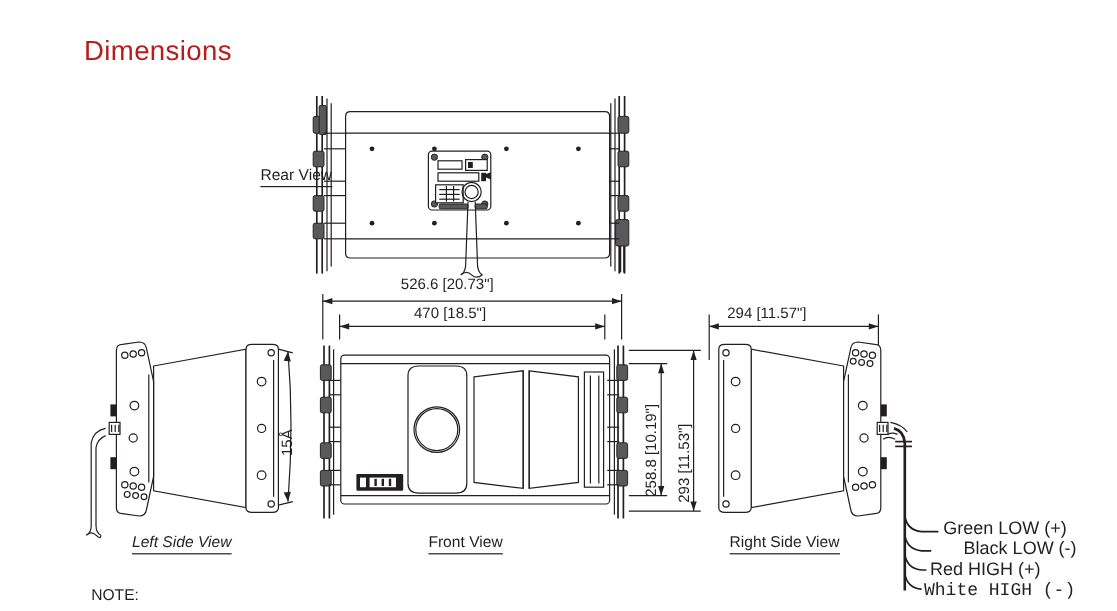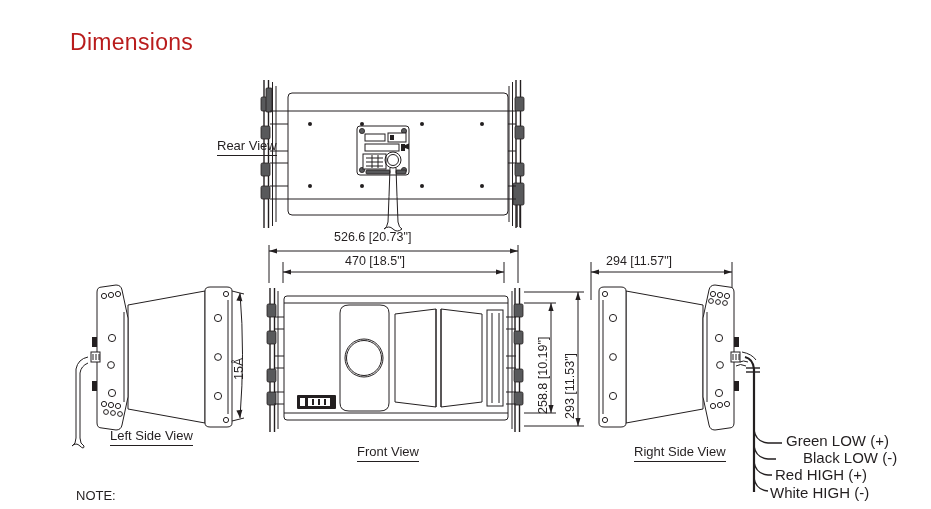--- a/index.html
+++ b/index.html
@@ -336,30 +336,30 @@
     <line class="ln2" x1="746" y1="372" x2="760" y2="372"></line>
     <path class="ln2" d="M754 430 q2 12 14 13 L782 443"></path>
     <path class="ln2" d="M754 446 q2 12 14 13 L776 459"></path>
     <path class="ln2" d="M754 462 q2 12 14 13 L772 475"></path>
     <path class="ln2" d="M754 478 q2 12 14 13 L768 491"></path>
   </g>
 
 </svg>
 
 <div class="view-label" style="left:175px;top:138px;margin-left:42px;">Rear View</div>
-<div class="view-label" style="left:110px;top:428px;">Left Side View</div>
+<div class="view-label" style="left:110px;top:444px;font-style:italic;">Left Side View</div>
 <div class="view-label" style="left:357px;top:444px;text-align:center;">Front View</div>
-<div class="view-label" style="left:634px;top:444px;text-align:center;">Right Side View</div>
+<div class="view-label" style="left:608px;top:444px;text-align:center;">Right Side View</div>
 
 <div class="dim-text" style="left:334px;top:230px;">526.6 [20.73"]</div>
 <div class="dim-text" style="left:345px;top:254px;">470 [18.5"]</div>
 <div class="dim-text" style="left:606px;top:254px;">294 [11.57"]</div>
 
 <div class="dim-vert" style="left:536px;top:414px;">258.8 [10.19"]</div>
 <div class="dim-vert" style="left:563px;top:419px;">293 [11.53"]</div>
 <div class="dim-vert" style="left:232px;top:380px;">15Å</div>
 
 <div class="wire-label" style="left:786px;top:432px;">Green LOW (+)</div>
 <div class="wire-label" style="left:780px;top:449px;padding-left:23px;">Black LOW (-)</div>
 <div class="wire-label" style="left:775px;top:466px;">Red HIGH (+)</div>
-<div class="wire-label" style="left:770px;top:484px;">White HIGH (-)</div>
+<div class="wire-label" style="left:770px;top:484px;font-family:Liberation Mono, monospace;">White HIGH (-)</div>
 
 <div class="note-label">NOTE:</div>
 
 </body></html>

